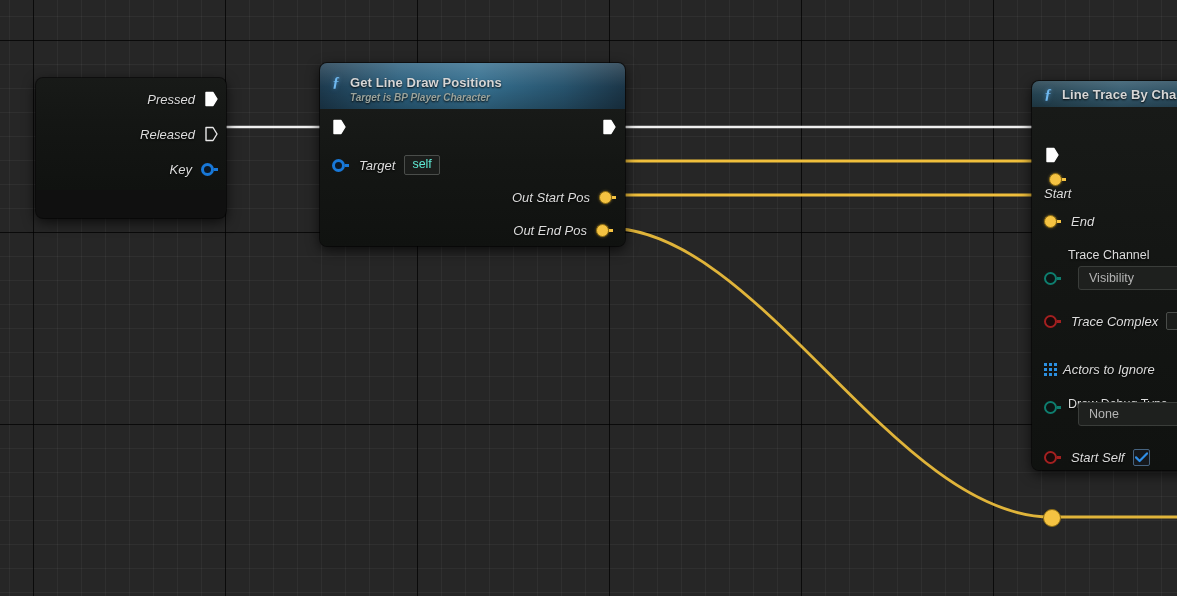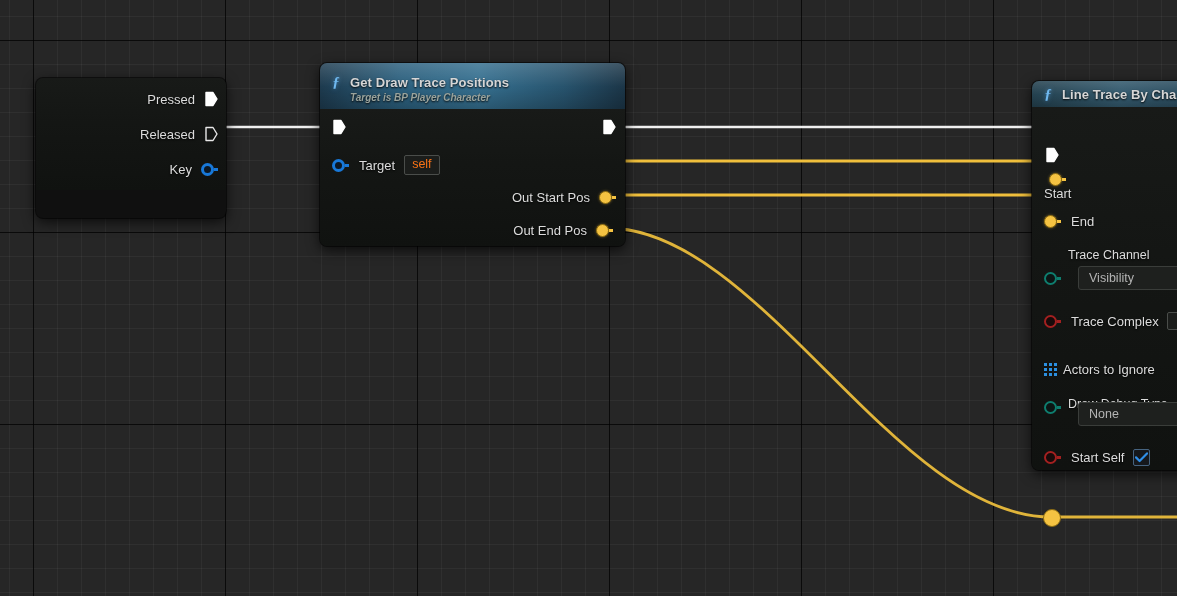--- a/index.html
+++ b/index.html
@@ -138,20 +138,21 @@
     display: flex;
     align-items: center;
     height: 20px;
   }
   .pin-row.out { justify-content: flex-end; }
   .pin-label {
     color: #dcdcdc;
     font-size: 13px;
     white-space: nowrap;
     text-shadow: 0 1px 2px rgba(0,0,0,0.85);
+    font-style: italic;
   }
 
   
   .pin-exec { width: 14px; height: 16px; flex: 0 0 auto; }
   
   .pin-circle {
     width: 13px; height: 13px;
     border-radius: 50%;
     box-sizing: border-box;
     flex: 0 0 auto;
@@ -194,21 +195,21 @@
     gap: 2px;
     flex: 0 0 auto;
   }
   .pin-array i { background: #2b8fe0; display:block; width:3px; height:3px; }
 
   
   .value-box {
     background: #1b1d1b;
     border: 1px solid #4a4d4a;
     border-radius: 2px;
-    color: #f97316;
+    color: #5eead4;
     font-size: 12.5px;
     padding: 1px 7px 2px 7px;
     line-height: 15px;
     box-sizing: border-box;
     text-align: center;
   }
   .combo-box {
     background: #1e201e;
     border: 1px solid #3a3d3a;
     border-radius: 3px;
@@ -308,21 +309,21 @@
           <span class="pin-nub"></span>
         </span>
       </div>
     </div>
   </div>
 
   <div class="bp-node" style="left:320px; top:63px; width:305px; height:183px;">
     <div class="node-titlebar tall title-blue">
       <div class="title-row">
         <span class="fn-icon">ƒ</span>
-        <span class="node-title-text">Get Draw Trace Positions</span>
+        <span class="node-title-text">Get Line Draw Positions</span>
       </div>
       <span class="node-subtitle-text">Target is BP Player Character</span>
     </div>
     <div class="bp-node-body" style="height:137px; position:relative;">
 
       <div class="pin-row" style="left:12px; top:8px;">
         <span class="pin-exec">
           <svg viewBox="0 0 14 16" width="14" height="16" xmlns="http://www.w3.org/2000/svg">
             <path d="M2 1.5 L9 1.5 L13 8 L9 14.5 L2 14.5 Z" fill="#ffffff" stroke="#ffffff" stroke-width="1.4" stroke-linejoin="round"></path>
           </svg>

